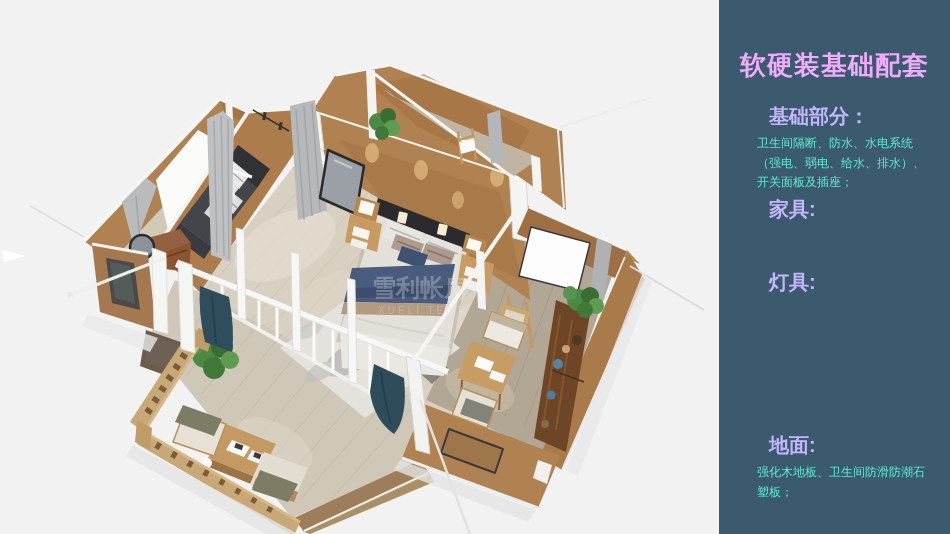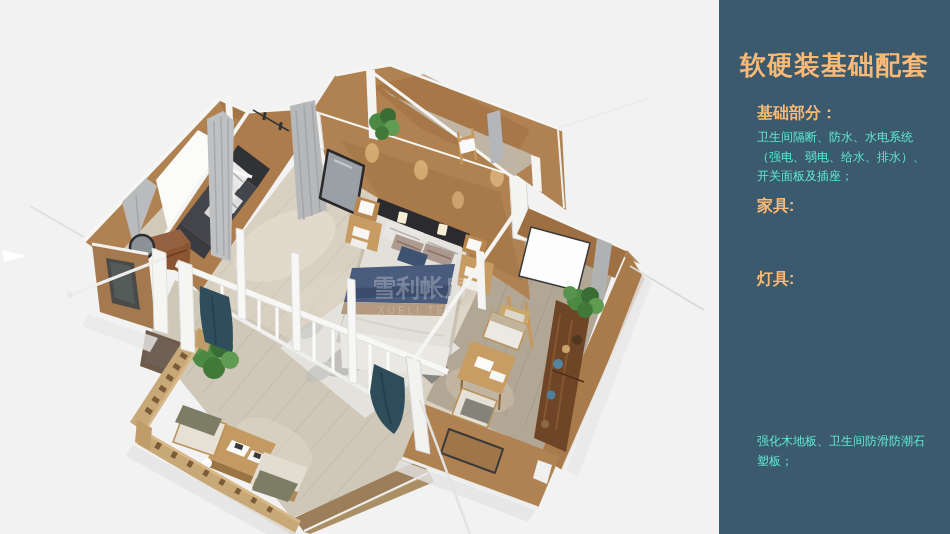--- a/index.html
+++ b/index.html
@@ -1,22 +1,22 @@
 <!DOCTYPE html>
 <html><head>
 <meta charset="utf-8">
 <style>
   html,body{margin:0;padding:0;}
   body{width:950px;height:534px;overflow:hidden;font-family:"Liberation Sans",sans-serif;background:#f2f2f2;}
   .page{position:relative;width:950px;height:534px;}
   svg{position:absolute;left:0;top:0;}
   .sidebar{position:absolute;left:719px;top:0;width:231px;height:534px;background:#3b5a6d;color:#f3f6f8;}
-  .sb-title{position:absolute;left:0;top:48px;width:231px;text-align:center;font-size:26px;font-weight:bold;letter-spacing:1px;color:#fdba74;}
+  .sb-title{position:absolute;left:0;top:48px;width:231px;text-align:center;font-size:26px;font-weight:bold;letter-spacing:1px;color:#f0abfc;}
   .sec{position:absolute;left:38px;width:170px;}
-  .sec h3{margin:0 0 4px 0;font-size:16px;font-weight:bold;color:#fdba74;}
+  .sec h3{margin:0 0 4px 12px;font-size:20px;font-weight:bold;color:#c4b5fd;}
   .sec p{margin:0;font-size:12px;line-height:19.5px;color:#5eead4;white-space:nowrap;}
 </style>
 </head>
 <body>
 <div class="page">
 <svg width="950" height="534" viewBox="0 0 950 534">
 
   <rect x="0" y="0" width="950" height="534" fill="#f2f2f2"></rect>
   <g id="floors">
 
@@ -474,16 +474,17 @@
   </div>
 
   <div class="sec" style="top:269px;">
     <h3>灯具:</h3>
   </div>
 
   <div class="sec" style="top:360px;">
   </div>
 
   <div class="sec" style="top:432px;">
+    <h3>地面:</h3>
     <p>强化木地板、卫生间防滑防潮石<br>塑板；</p>
   </div>
 </div>
 </div>
 
 </body></html>

